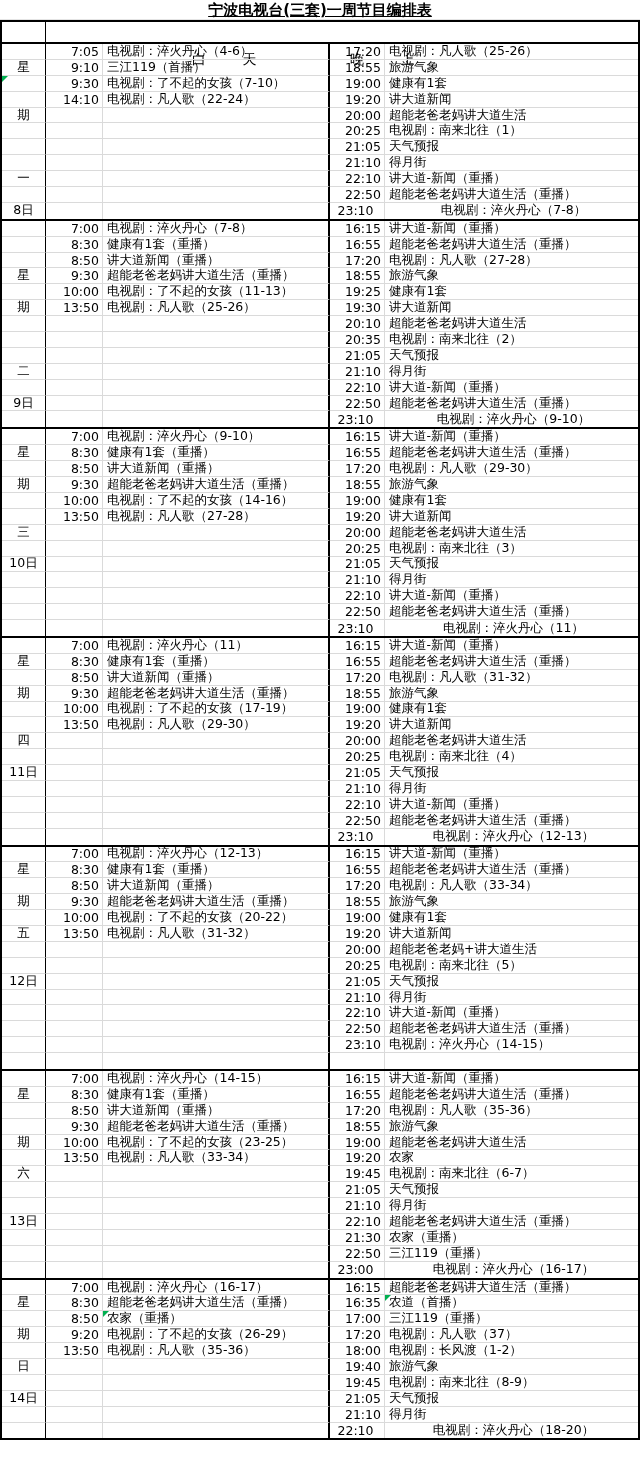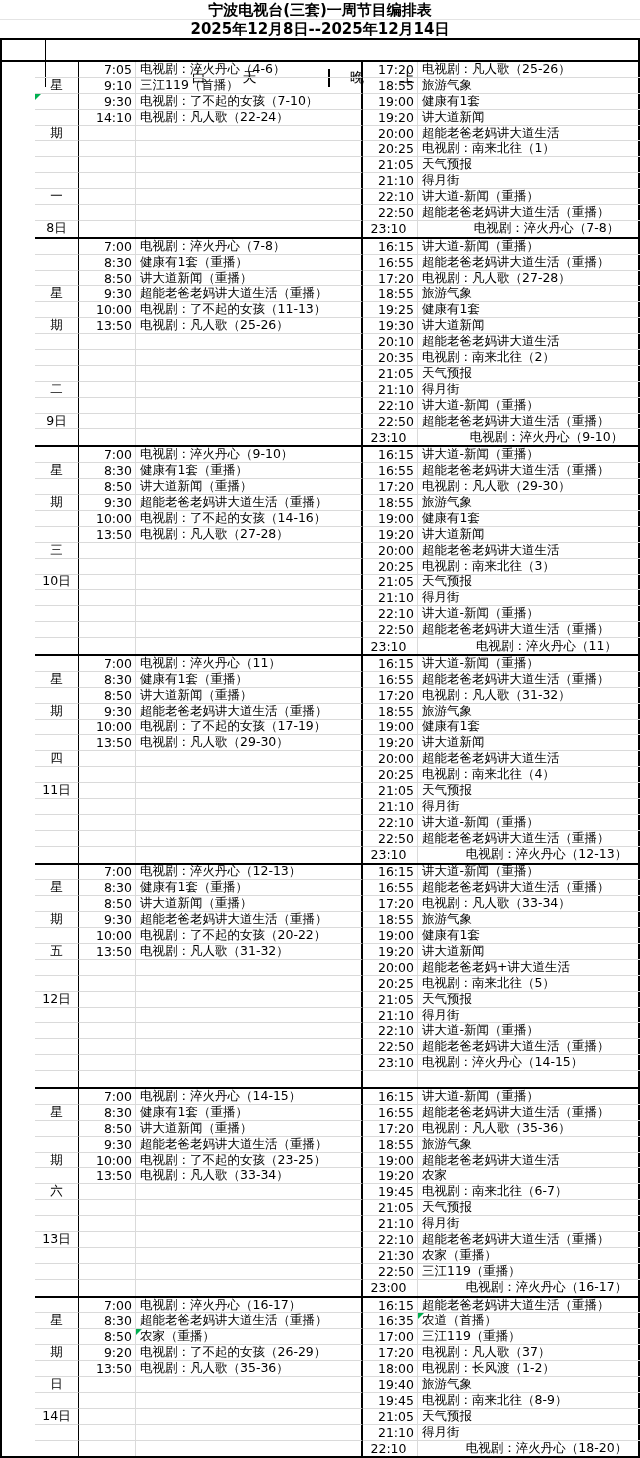--- a/index.html
+++ b/index.html
@@ -9,20 +9,21 @@
     font-family: "DejaVu Sans", sans-serif;
     color: #000;
   }
   .sheet { width: 640px; background: #fff; }
 
   .title-row {
     height: 20px; line-height: 20px;
     text-align: center; font-weight: bold; font-size: 15px;
     border-bottom: 1px solid #e4e4e4;
     white-space: nowrap;
+    text-decoration: underline;
   }
   .date-row {
     height: 18px; line-height: 18px;
     text-align: center; font-weight: bold; font-size: 15px;
     white-space: nowrap;
   }
 
   .table { border: 2px solid #000; }
 
   .header-row {
@@ -39,21 +40,20 @@
   }
   .col-header.day { border-right: 2px solid #000; padding-left: 146px; }
   .col-header.night { padding-left: 20px; }
   .col-header span { letter-spacing: 2.6em; white-space: nowrap; }
 
   .block {
     display: grid;
     grid-template-columns: 44px 57px 227px 55px 253px;
     grid-auto-rows: 15.9px;
     border-bottom: 2px solid #000;
-    margin-left: 33px;
   }
   .block:last-child { border-bottom: none; }
 
   .cell {
     display: flex; align-items: center;
     font-size: 12.5px;
     overflow: hidden; white-space: nowrap;
     position: relative;
     border-bottom: 1px solid #dadada;
   }
@@ -72,21 +72,20 @@
     width: 0; height: 0;
     border-top: 6px solid #00b050;
     border-right: 6px solid transparent;
   }
 </style>
 </head>
 <body>
 
 <div class="sheet">
   <div class="title-row">宁波电视台(三套)一周节目编排表</div>
-  <div class="date-row">2025年12月8日--2025年12月14日</div>
 
   <div class="table">
     <div class="header-row">
       <div class="corner-cell"></div>
       <div class="col-header day">
         <span>白天</span>
       </div>
       <div class="col-header night">
         <span>晚上</span>
       </div>

